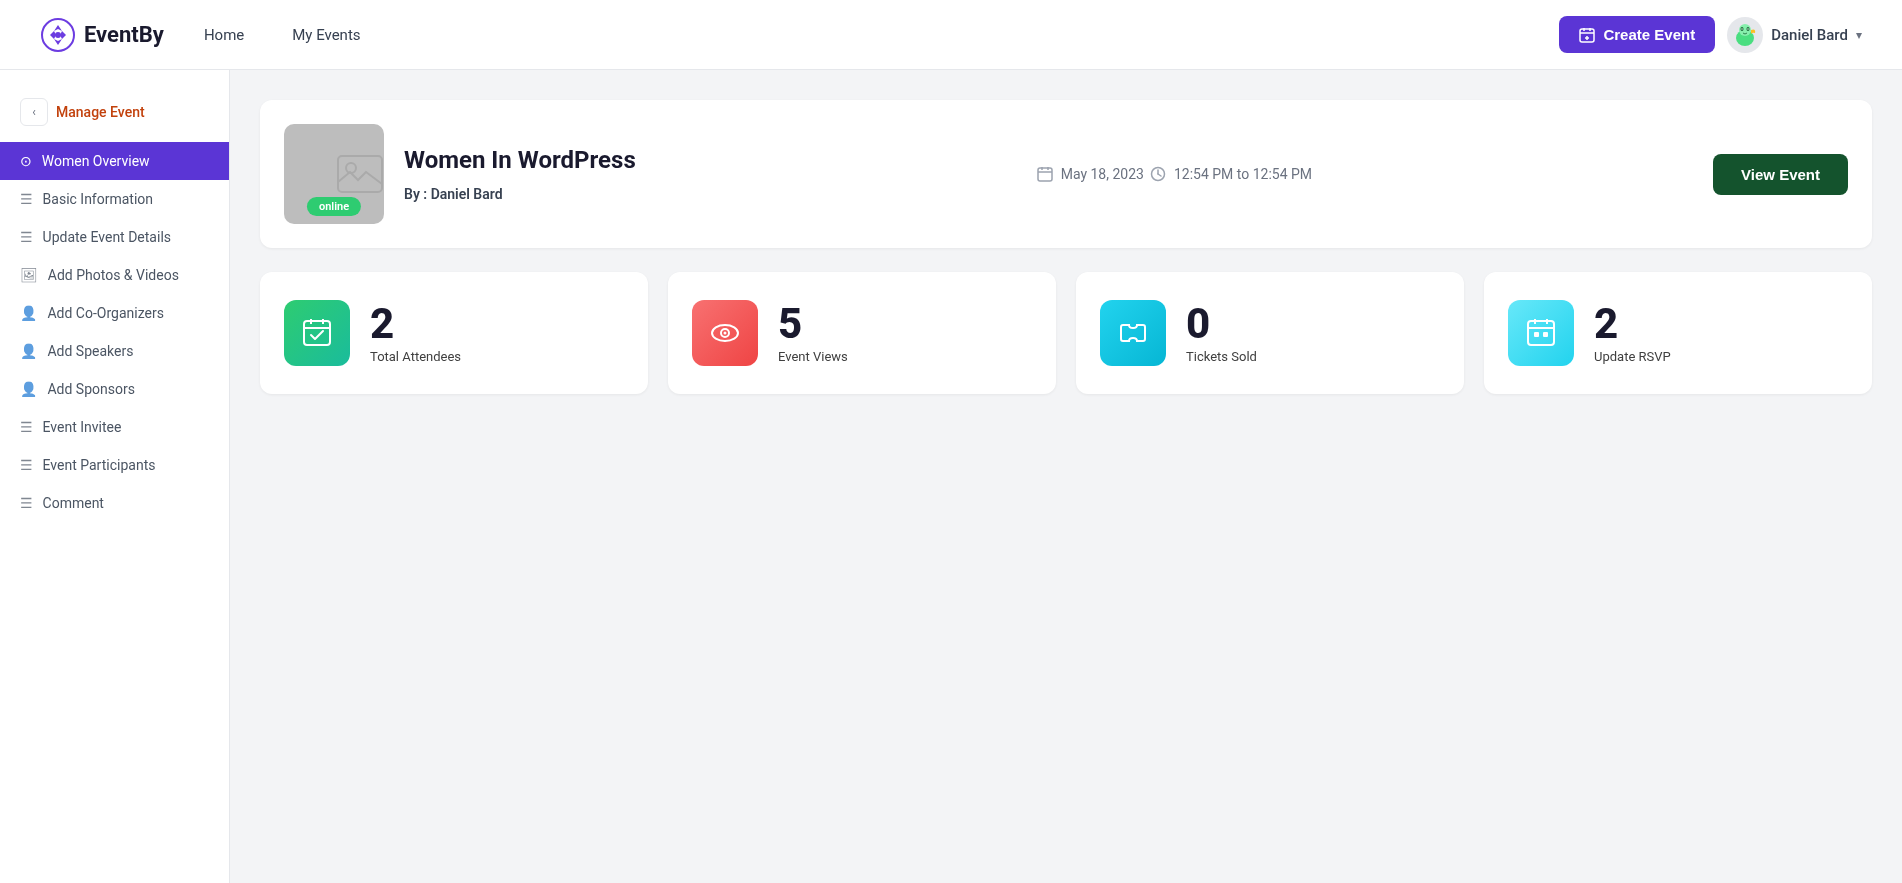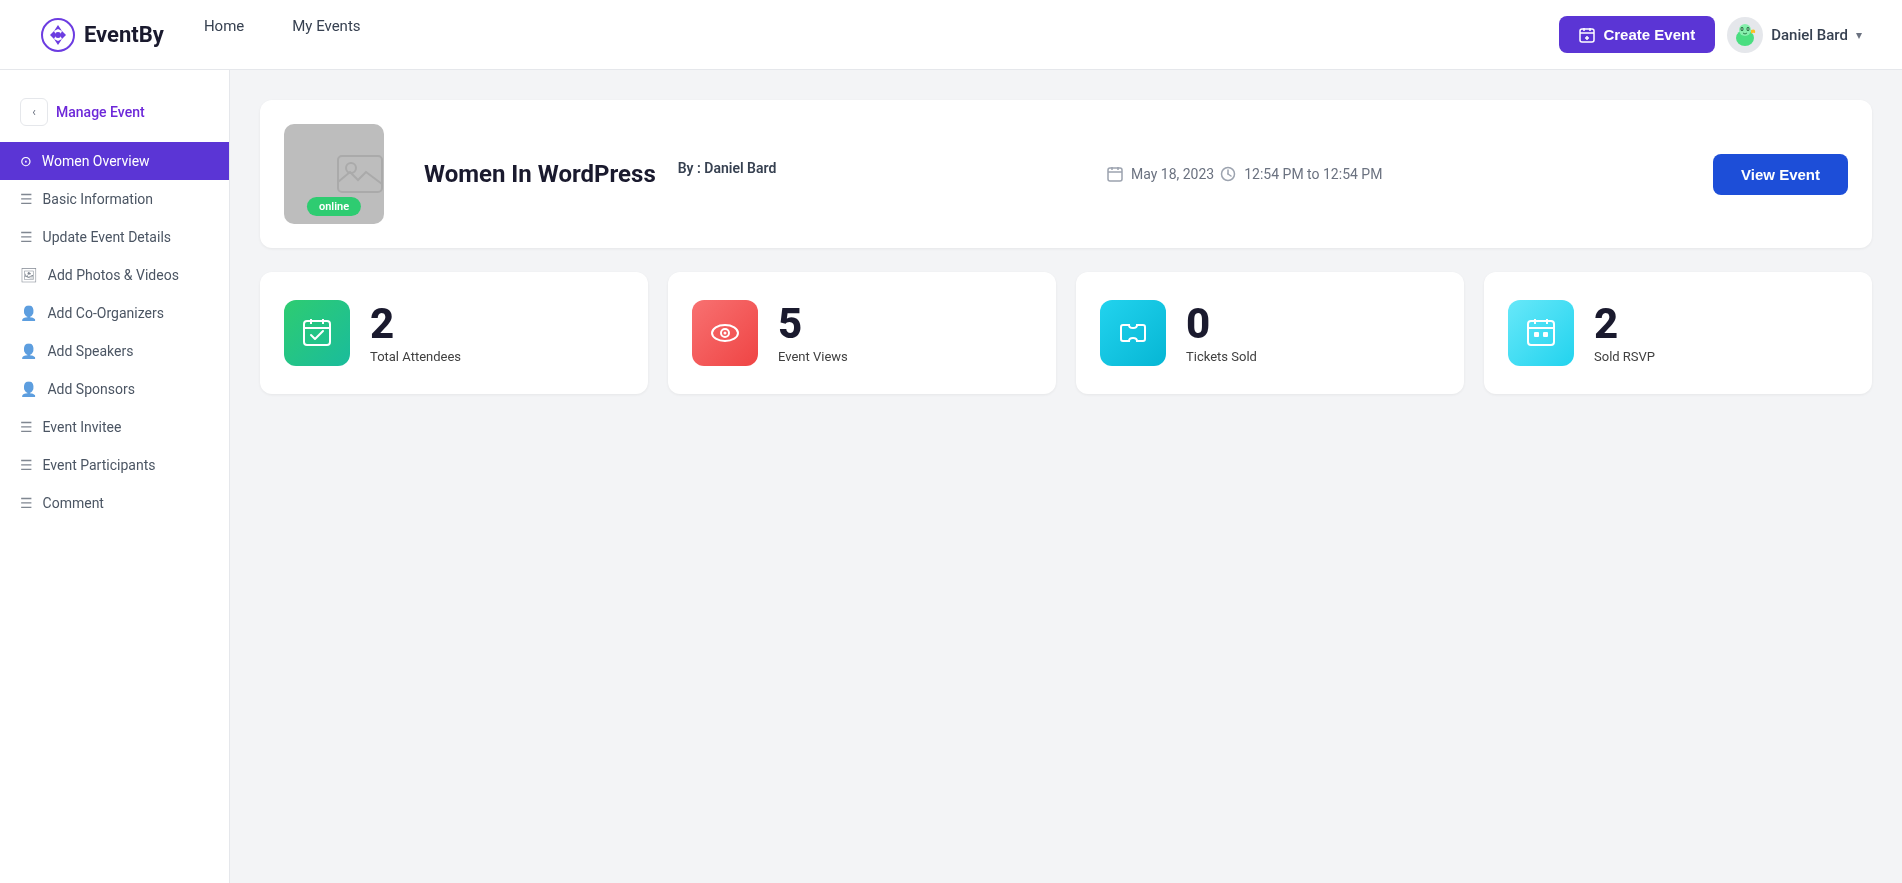--- a/index.html
+++ b/index.html
@@ -12,21 +12,21 @@
       display: flex;
       align-items: center;
       justify-content: space-between;
       padding: 0 40px;
       border-bottom: 1px solid #e5e7eb;
       position: relative;
       z-index: 10;
     }
     .header-left {
       display: flex;
-      align-items: flex-start;
+      align-items: center;
       gap: 40px;
     }
     .logo {
       display: flex;
       align-items: center;
       gap: 8px;
       text-decoration: none;
     }
     .logo-icon {
       width: 36px;
@@ -120,21 +120,21 @@
       border-radius: 6px;
       display: flex;
       align-items: center;
       justify-content: center;
       cursor: pointer;
       font-size: 12px;
       color: #6b7280;
     }
     .sidebar-title {
       font-size: 14px;
-      color: #6d28d9;
+      color: #c2410c;
       font-weight: 500;
     }
     .sidebar-item {
       display: flex;
       align-items: center;
       gap: 10px;
       padding: 11px 20px;
       cursor: pointer;
       font-size: 14px;
       color: #4b5563;
@@ -196,23 +196,22 @@
       background: #2ecc71;
       color: #fff;
       font-size: 11px;
       font-weight: 600;
       padding: 3px 12px;
       border-radius: 20px;
       white-space: nowrap;
     }
     .event-info {
       display: flex;
-      flex-direction: row;
-      gap: 22px;
-      margin-left: 20px;
+      flex-direction: column;
+      gap: 12px;
     }
     .event-title {
       font-size: 24px;
       font-weight: 700;
       color: #1a1a2e;
     }
     .event-author {
       font-size: 14px;
       color: #6b7280;
     }
@@ -227,21 +226,21 @@
       gap: 6px;
     }
     .event-meta-item {
       display: flex;
       align-items: center;
       gap: 8px;
       font-size: 14px;
       color: #6b7280;
     }
     .view-event-btn {
-      background: #1d4ed8;
+      background: #14532d;
       color: #fff;
       border: none;
       border-radius: 8px;
       padding: 12px 28px;
       font-size: 15px;
       font-weight: 600;
       cursor: pointer;
     }
 
     
@@ -488,19 +487,19 @@
             <rect x="3" y="4" width="26" height="24" rx="3" stroke="white" stroke-width="2" fill="none"></rect>
             <line x1="10" y1="2" x2="10" y2="7" stroke="white" stroke-width="2"></line>
             <line x1="22" y1="2" x2="22" y2="7" stroke="white" stroke-width="2"></line>
             <line x1="3" y1="11" x2="29" y2="11" stroke="white" stroke-width="2"></line>
             <rect x="9" y="15" width="5" height="5" rx="1" fill="white"></rect>
             <rect x="18" y="15" width="5" height="5" rx="1" fill="white"></rect>
           </svg>
         </div>
         <div>
           <div class="stat-value">2</div>
-          <div class="stat-label">Sold RSVP</div>
+          <div class="stat-label">Update RSVP</div>
         </div>
       </div>
 
     </div>
   </main>
 </div>
 
 </body></html>

